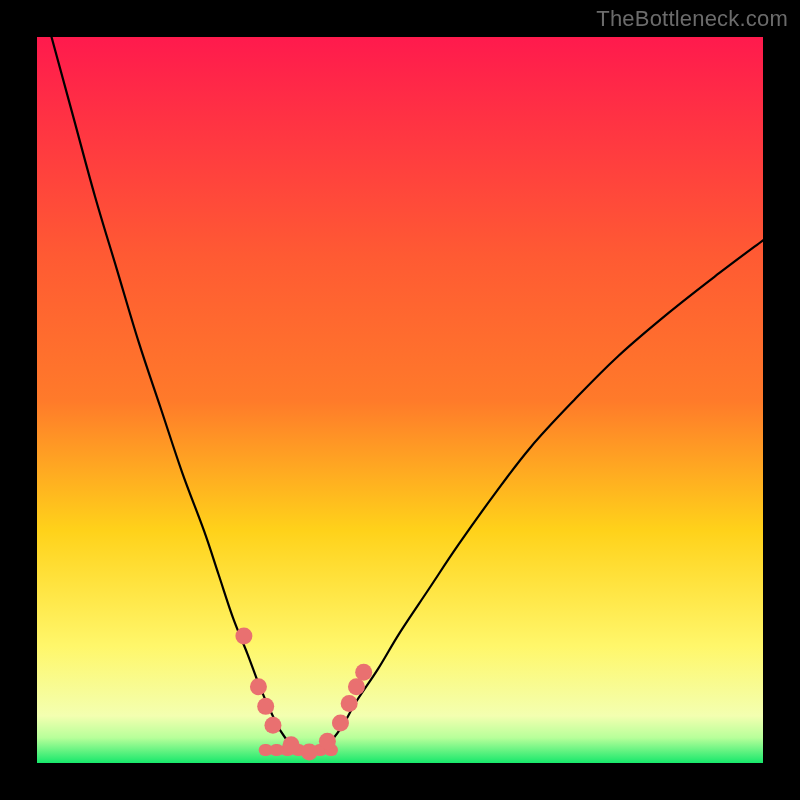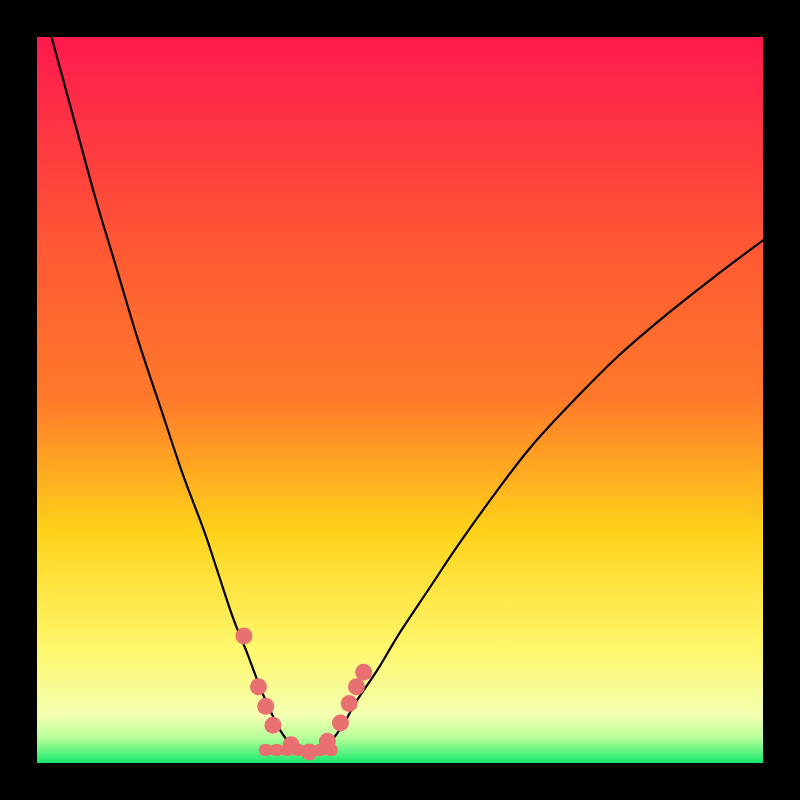--- a/index.html
+++ b/index.html
@@ -37,20 +37,21 @@
     overflow: hidden;
   }
   svg {
     display: block;
   }
 </style>
 </head>
 <body>
 
 <div class="frame">
+  <div class="watermark">TheBottleneck.com</div>
   <div class="plot-area">
     <svg id="chart-svg" width="726" height="726" viewBox="0 0 726 726">
         <defs>
           <linearGradient id="bg-grad" x1="0" y1="0" x2="0" y2="1">
             <stop offset="0%" stop-color="#ff1a4d"></stop>
             <stop offset="30%" stop-color="#ff5a33"></stop>
             <stop offset="50%" stop-color="#ff7a2a"></stop>
             <stop offset="68%" stop-color="#ffd21a"></stop>
             <stop offset="84%" stop-color="#fff76b"></stop>
             <stop offset="93.5%" stop-color="#f3ffb0"></stop>

